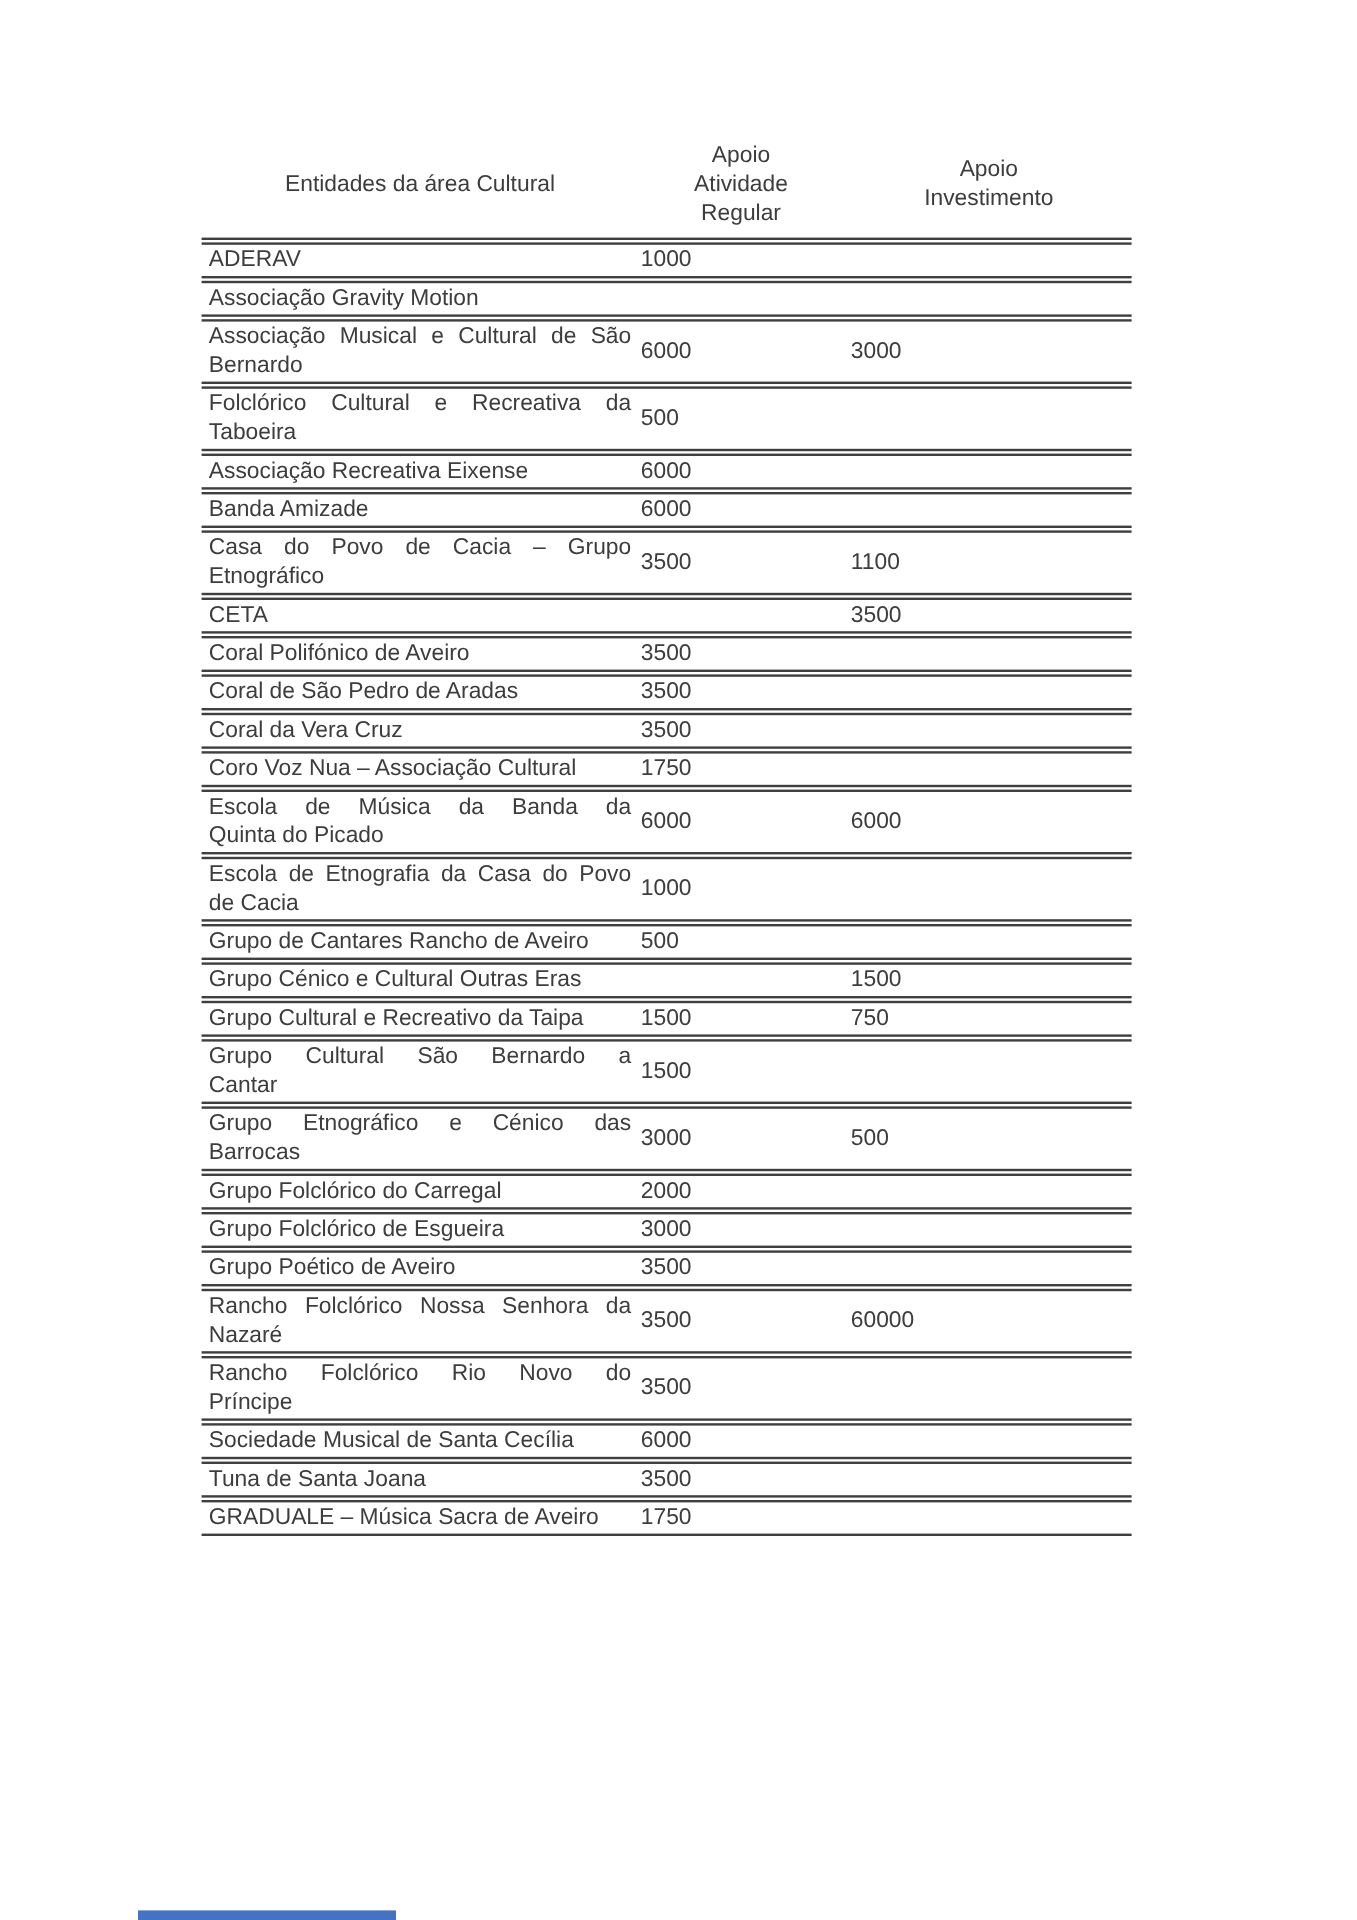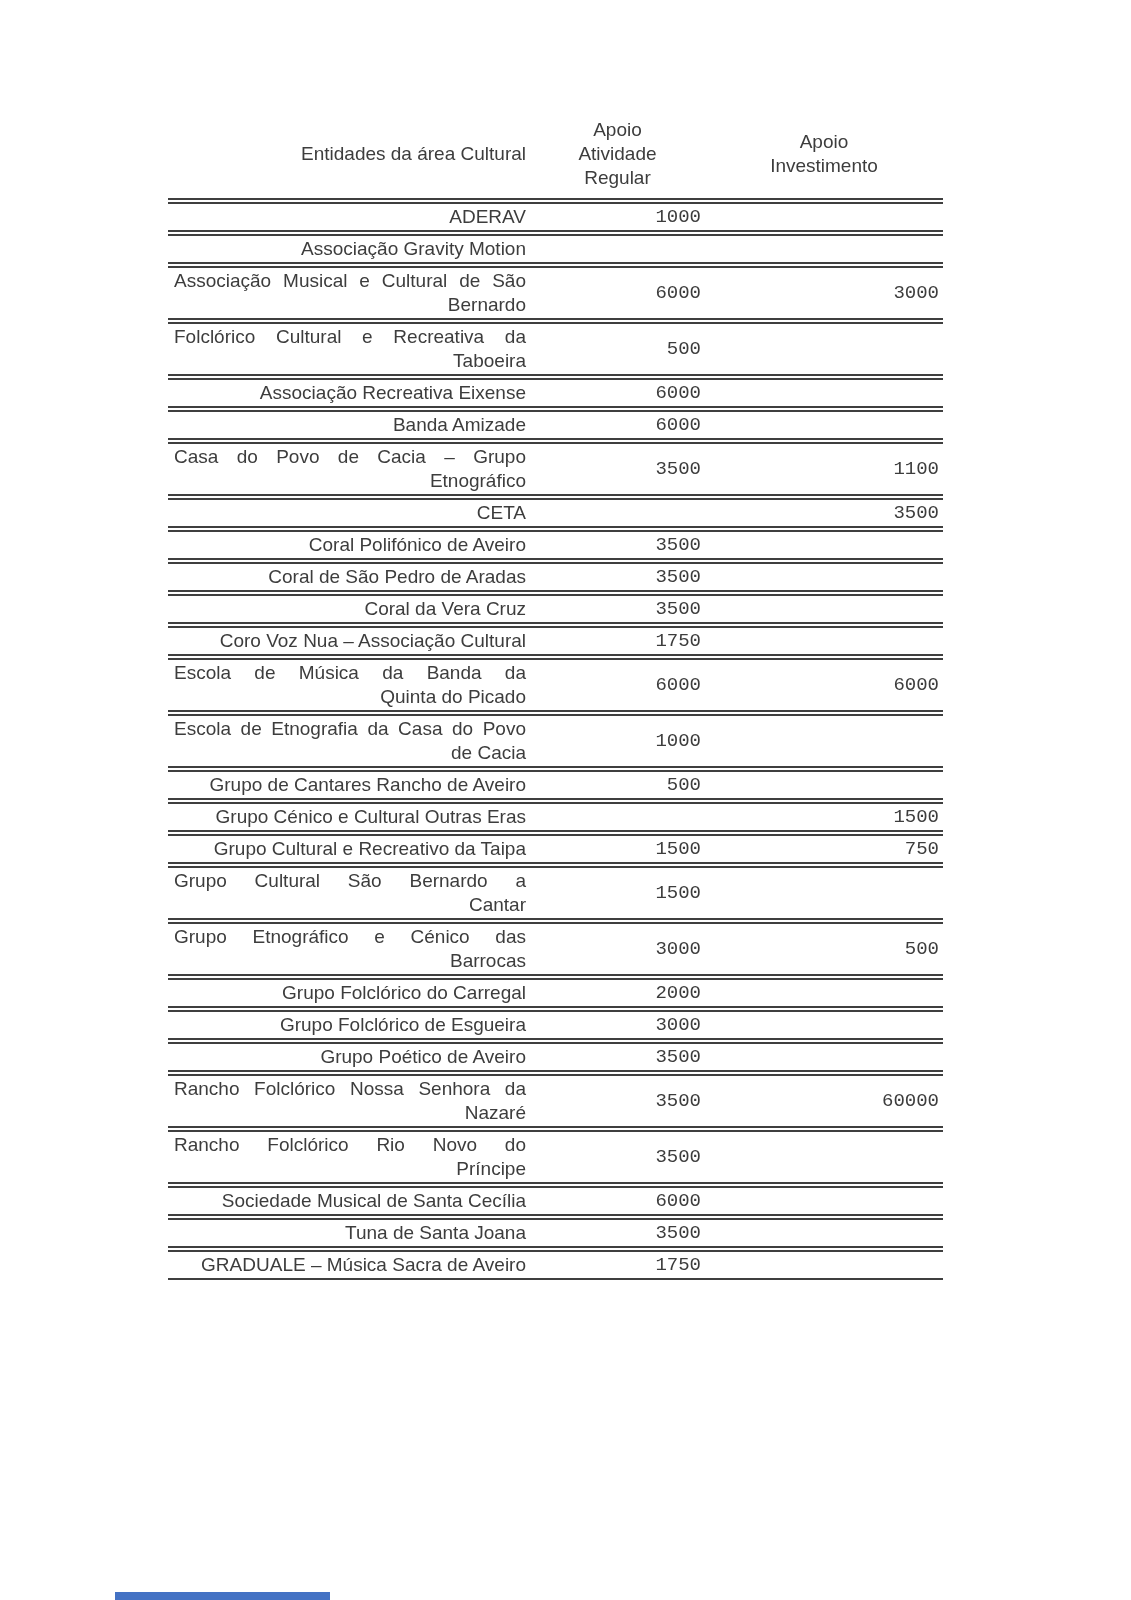--- a/index.html
+++ b/index.html
@@ -33,38 +33,38 @@
   col.c-entity { width: 362px; }
   col.c-regular { width: 175px; }
   col.c-invest { width: 238px; }
 
   thead th {
     font-weight: normal;
     border-bottom: 2px solid #3f3f3f;
     padding: 4px 4px 8px 4px;
     vertical-align: middle;
   }
-  th.h-entity { text-align: right; padding-left: 6px; }
+  th.h-entity { text-align: center; padding-left: 6px; }
   th.h-center { text-align: center; }
 
   tbody td {
     border-top: 2px solid #3f3f3f;
     border-bottom: 2px solid #3f3f3f;
     padding: 1px 4px;
     vertical-align: middle;
   }
   td.cell-entity { text-align: left; padding-left: 6px; }
-  td.cell-num { text-align: right; font-family: Liberation Mono, monospace; }
+  td.cell-num { text-align: left; }
 
   .jline {
     text-align: justify;
     text-align-last: justify;
   }
   .lline {
-    text-align: right;
+    text-align: left;
   }
 
   .bottom-accent-bar {
     position: absolute;
     left: 115px;
     top: 1592px;
     width: 215px;
     height: 8px;
   }
 </style>

